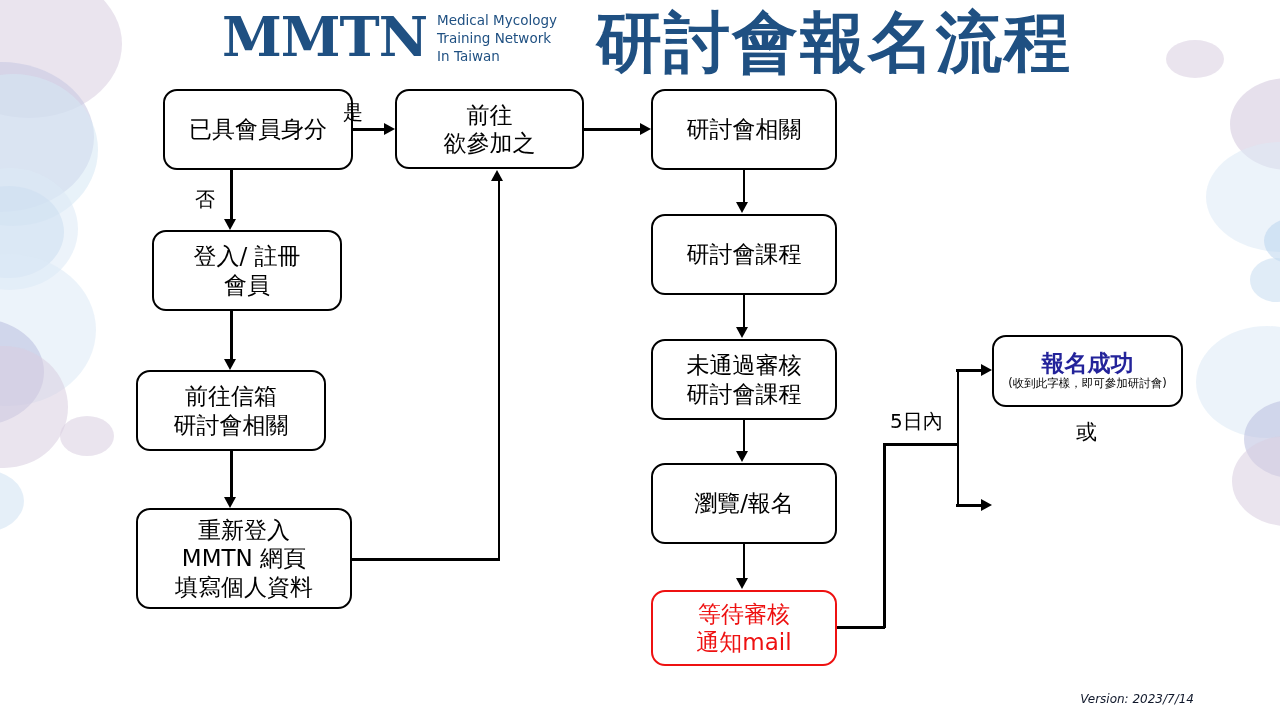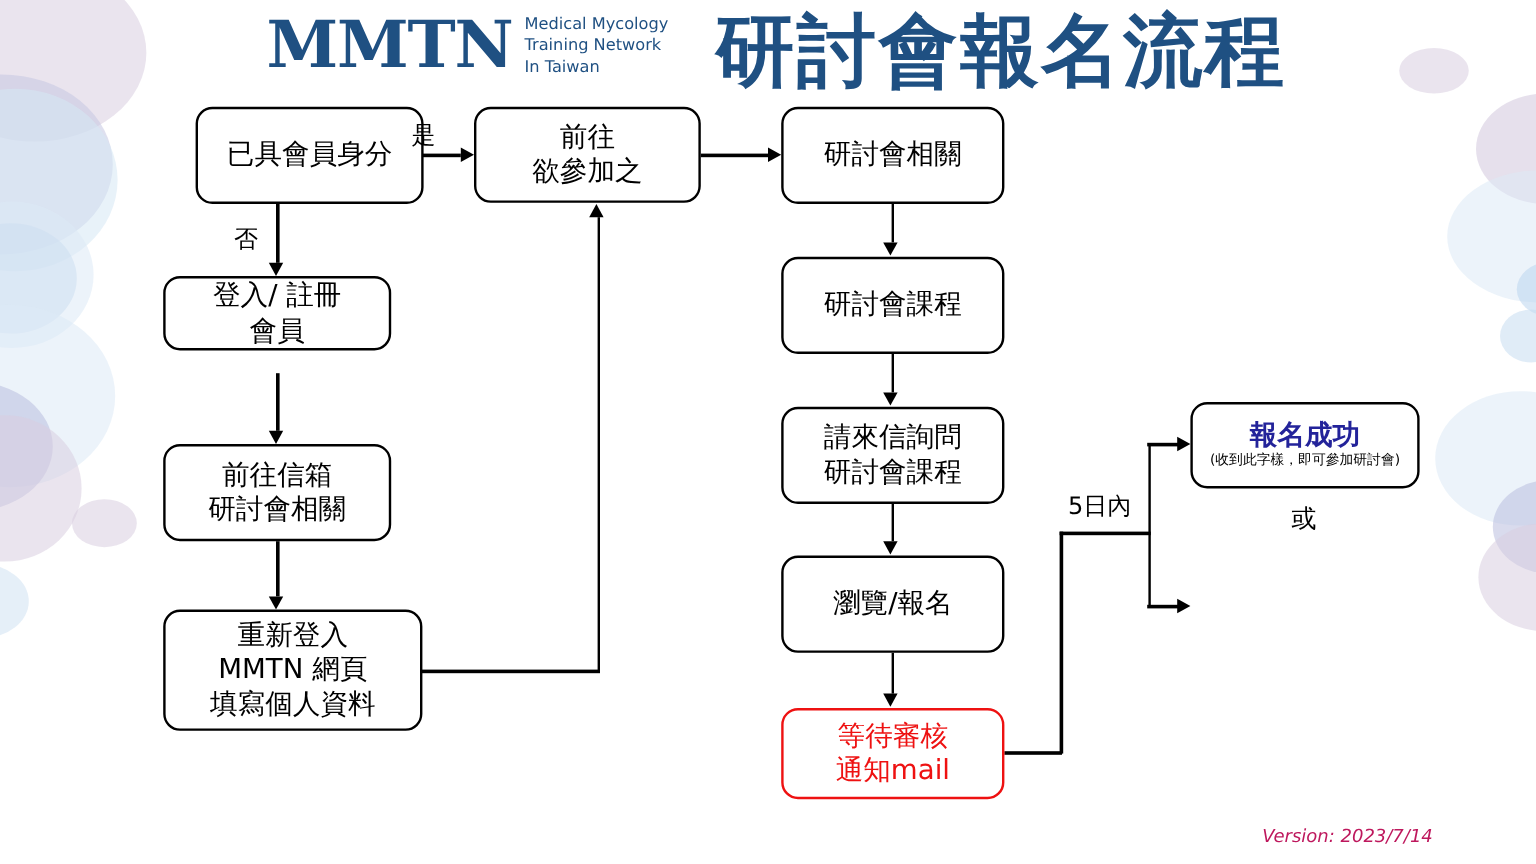--- a/index.html
+++ b/index.html
@@ -140,23 +140,23 @@
     position: absolute;
     font-size: 21px;
     color: #000000;
     z-index: 2;
     white-space: nowrap;
   }
   .version {
     position: absolute;
     right: 86px;
     bottom: 14px;
-    font-size: 15px;
+    font-size: 12px;
     font-style: italic;
-    color: #be185d;
+    color: #0f172a;
     z-index: 3;
     white-space: nowrap;
   }
 </style>
 </head>
 <body>
 
 <div id="page">
 
   <div class="bg-layer">
@@ -188,21 +188,21 @@
       <span>Training Network</span><br>
       <span>In Taiwan</span>
     </span>
   </div>
   <div class="page-title">研討會報名流程</div>
 
   <div class="node" style="left:136px; top:89px; width:190px; height:81px;margin-left:27px;">
     <span class="line">已具會員身分</span>
   </div>
 
-  <div class="node" style="left:136px; top:230px; width:190px; height:62px;justify-content:space-between;">
+  <div class="node" style="left:152px; top:230px; width:190px; height:81px;">
     <span class="line">登入/ 註冊</span>
     <span class="line">會員</span>
   </div>
 
   <div class="node" style="left:136px; top:370px; width:190px; height:81px;">
     <span class="line">前往信箱</span>
     <span class="line">研討會相關</span>
   </div>
 
   <div class="node" style="left:136px; top:508px; width:216px; height:101px;">
@@ -218,21 +218,21 @@
 
   <div class="node" style="left:651px; top:89px; width:186px; height:81px;">
     <span class="line">研討會相關</span>
   </div>
 
   <div class="node" style="left:651px; top:214px; width:186px; height:81px;">
     <span class="line">研討會課程</span>
   </div>
 
   <div class="node" style="left:651px; top:339px; width:186px; height:81px;">
-    <span class="line">請來信詢問</span>
+    <span class="line">未通過審核</span>
     <span class="line">研討會課程</span>
   </div>
 
   <div class="node" style="left:651px; top:463px; width:186px; height:81px;">
     <span class="line">瀏覽/報名</span>
   </div>
 
   <div class="node red" style="left:651px; top:590px; width:186px; height:76px;">
     <span class="line">等待審核</span>
     <span class="line">通知mail</span>

